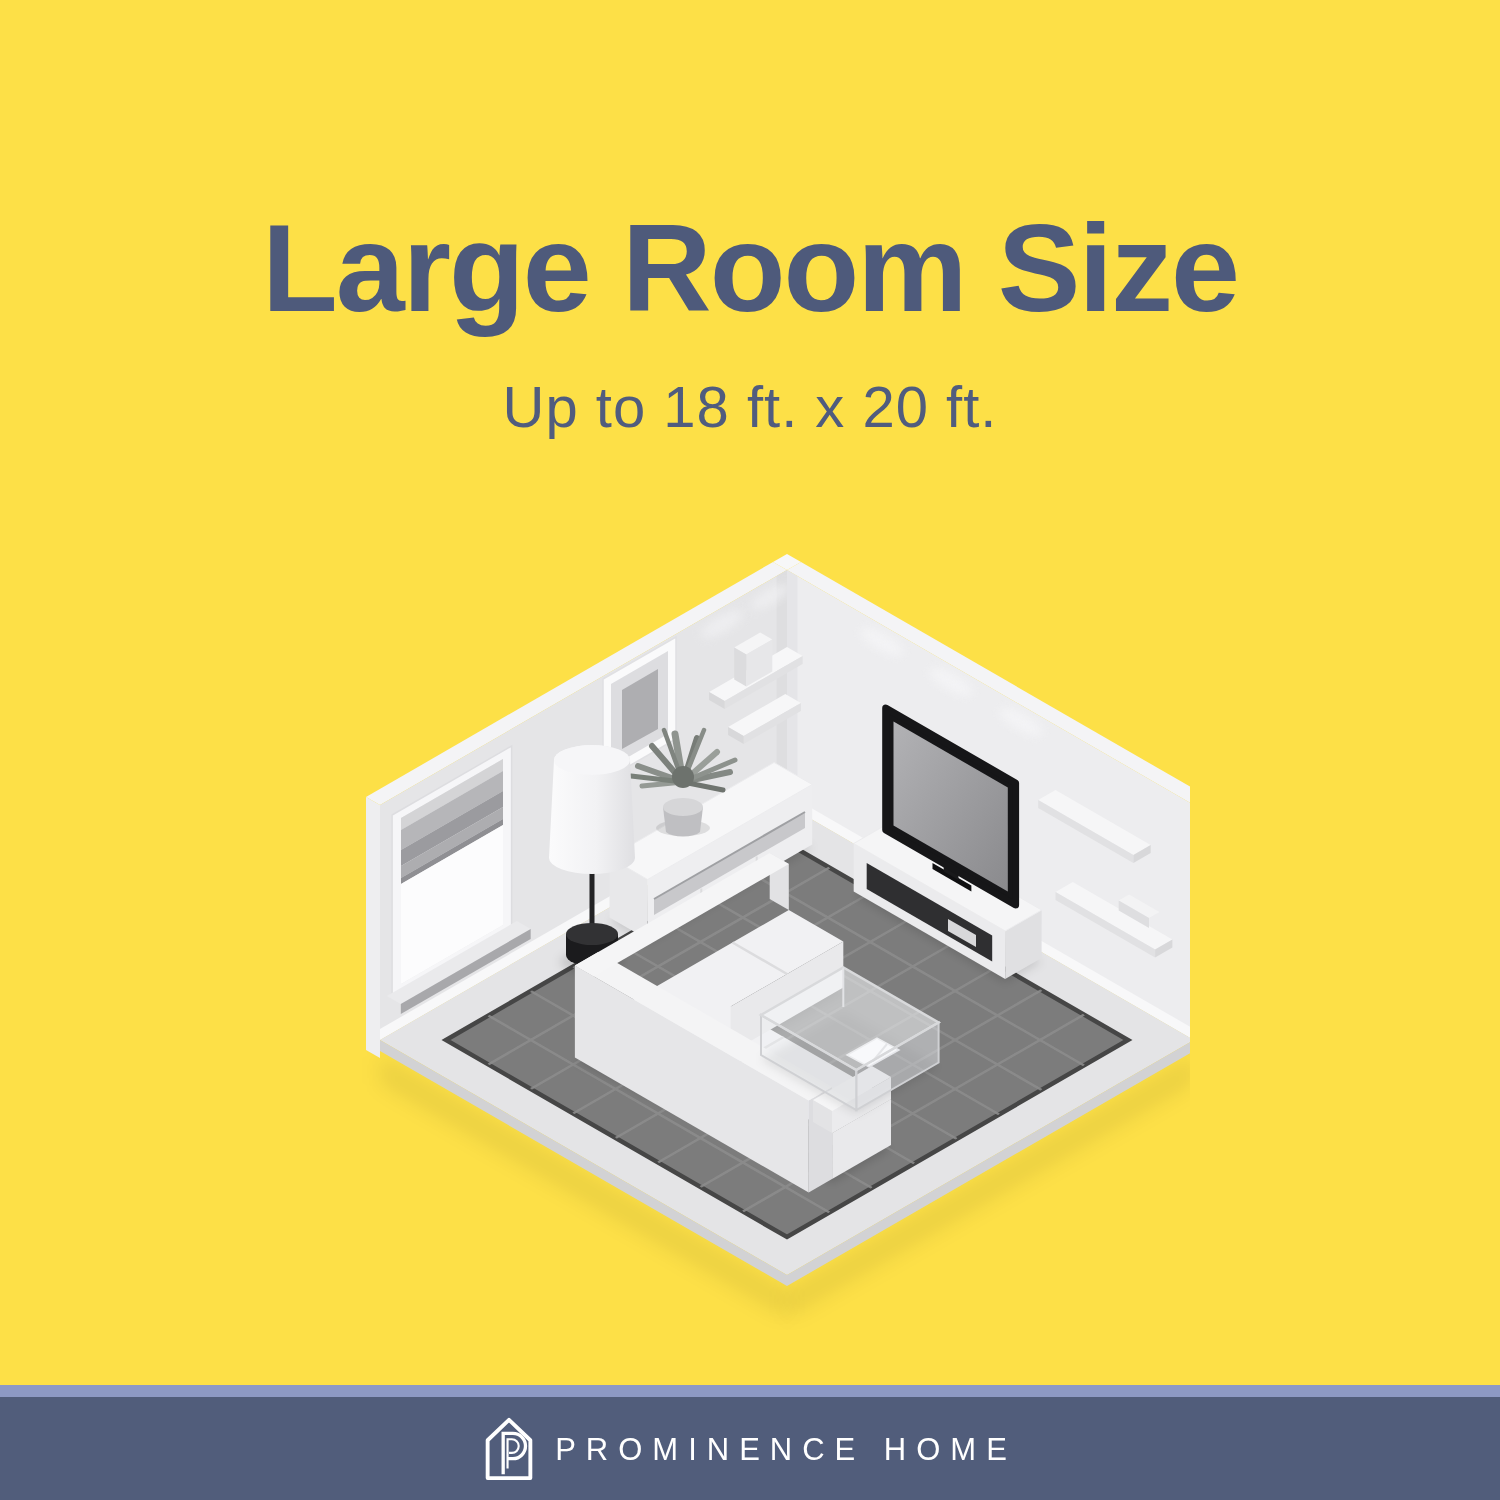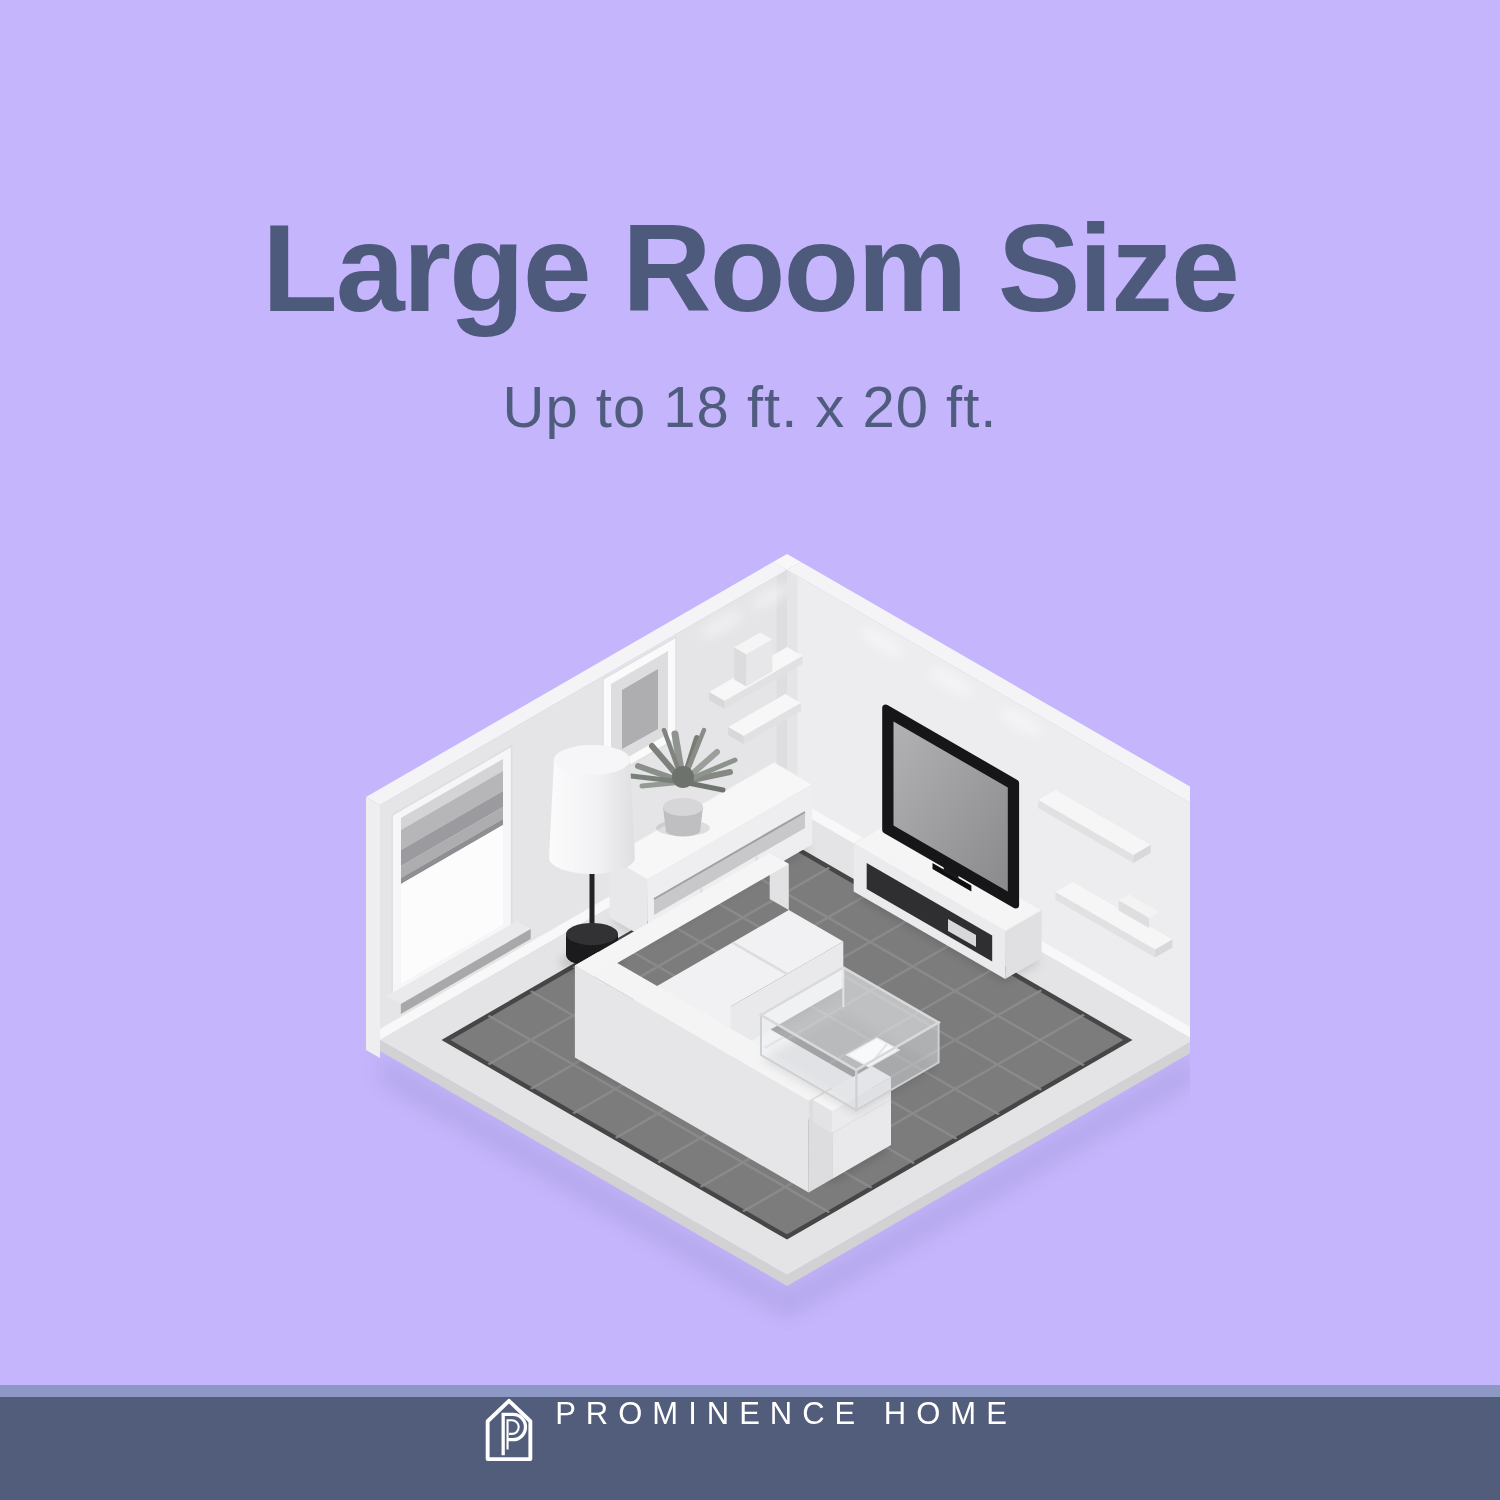--- a/index.html
+++ b/index.html
@@ -1,33 +1,33 @@
 <!DOCTYPE html>
 <html><head>
 <meta charset="utf-8">
 <style>
   html,body{margin:0;padding:0;background:#fff;}
   .canvas{
-    position:relative;width:1500px;height:1500px;background:#c4b5fd;
+    position:relative;width:1500px;height:1500px;background:#fde047;
     overflow:hidden;font-family:"Liberation Sans", sans-serif;
   }
   .title{
     position:absolute;top:206px;left:0;width:100%;text-align:center;
     font-size:124px;font-weight:700;letter-spacing:-2px;color:#4e5a7b;line-height:1;
   }
   .subtitle{
     position:absolute;top:378px;left:0;width:100%;text-align:center;
     font-size:58px;font-weight:400;letter-spacing:1px;color:#505c7e;line-height:1;
   }
   .scene{position:absolute;left:350px;top:510px;width:840px;height:845px;}
   .scene svg{width:100%;height:100%;display:block;}
   .footer{position:absolute;left:0;bottom:0;width:100%;}
   .footer-strip{height:12px;background:#8d99c4;}
   .footer-band{
-    height:103px;background:#515d7b;display:flex;align-items:flex-start;justify-content:center;gap:20px;
+    height:103px;background:#515d7b;display:flex;align-items:center;justify-content:center;gap:20px;
   }
   .brand-logo{width:52px;height:66px;flex:0 0 auto;}
   .brand-text{
     color:#ffffff;font-size:31px;font-weight:400;letter-spacing:10px;
     line-height:1;white-space:nowrap;transform:translateY(1px);
   }
 </style>
 </head>
 <body>
 

